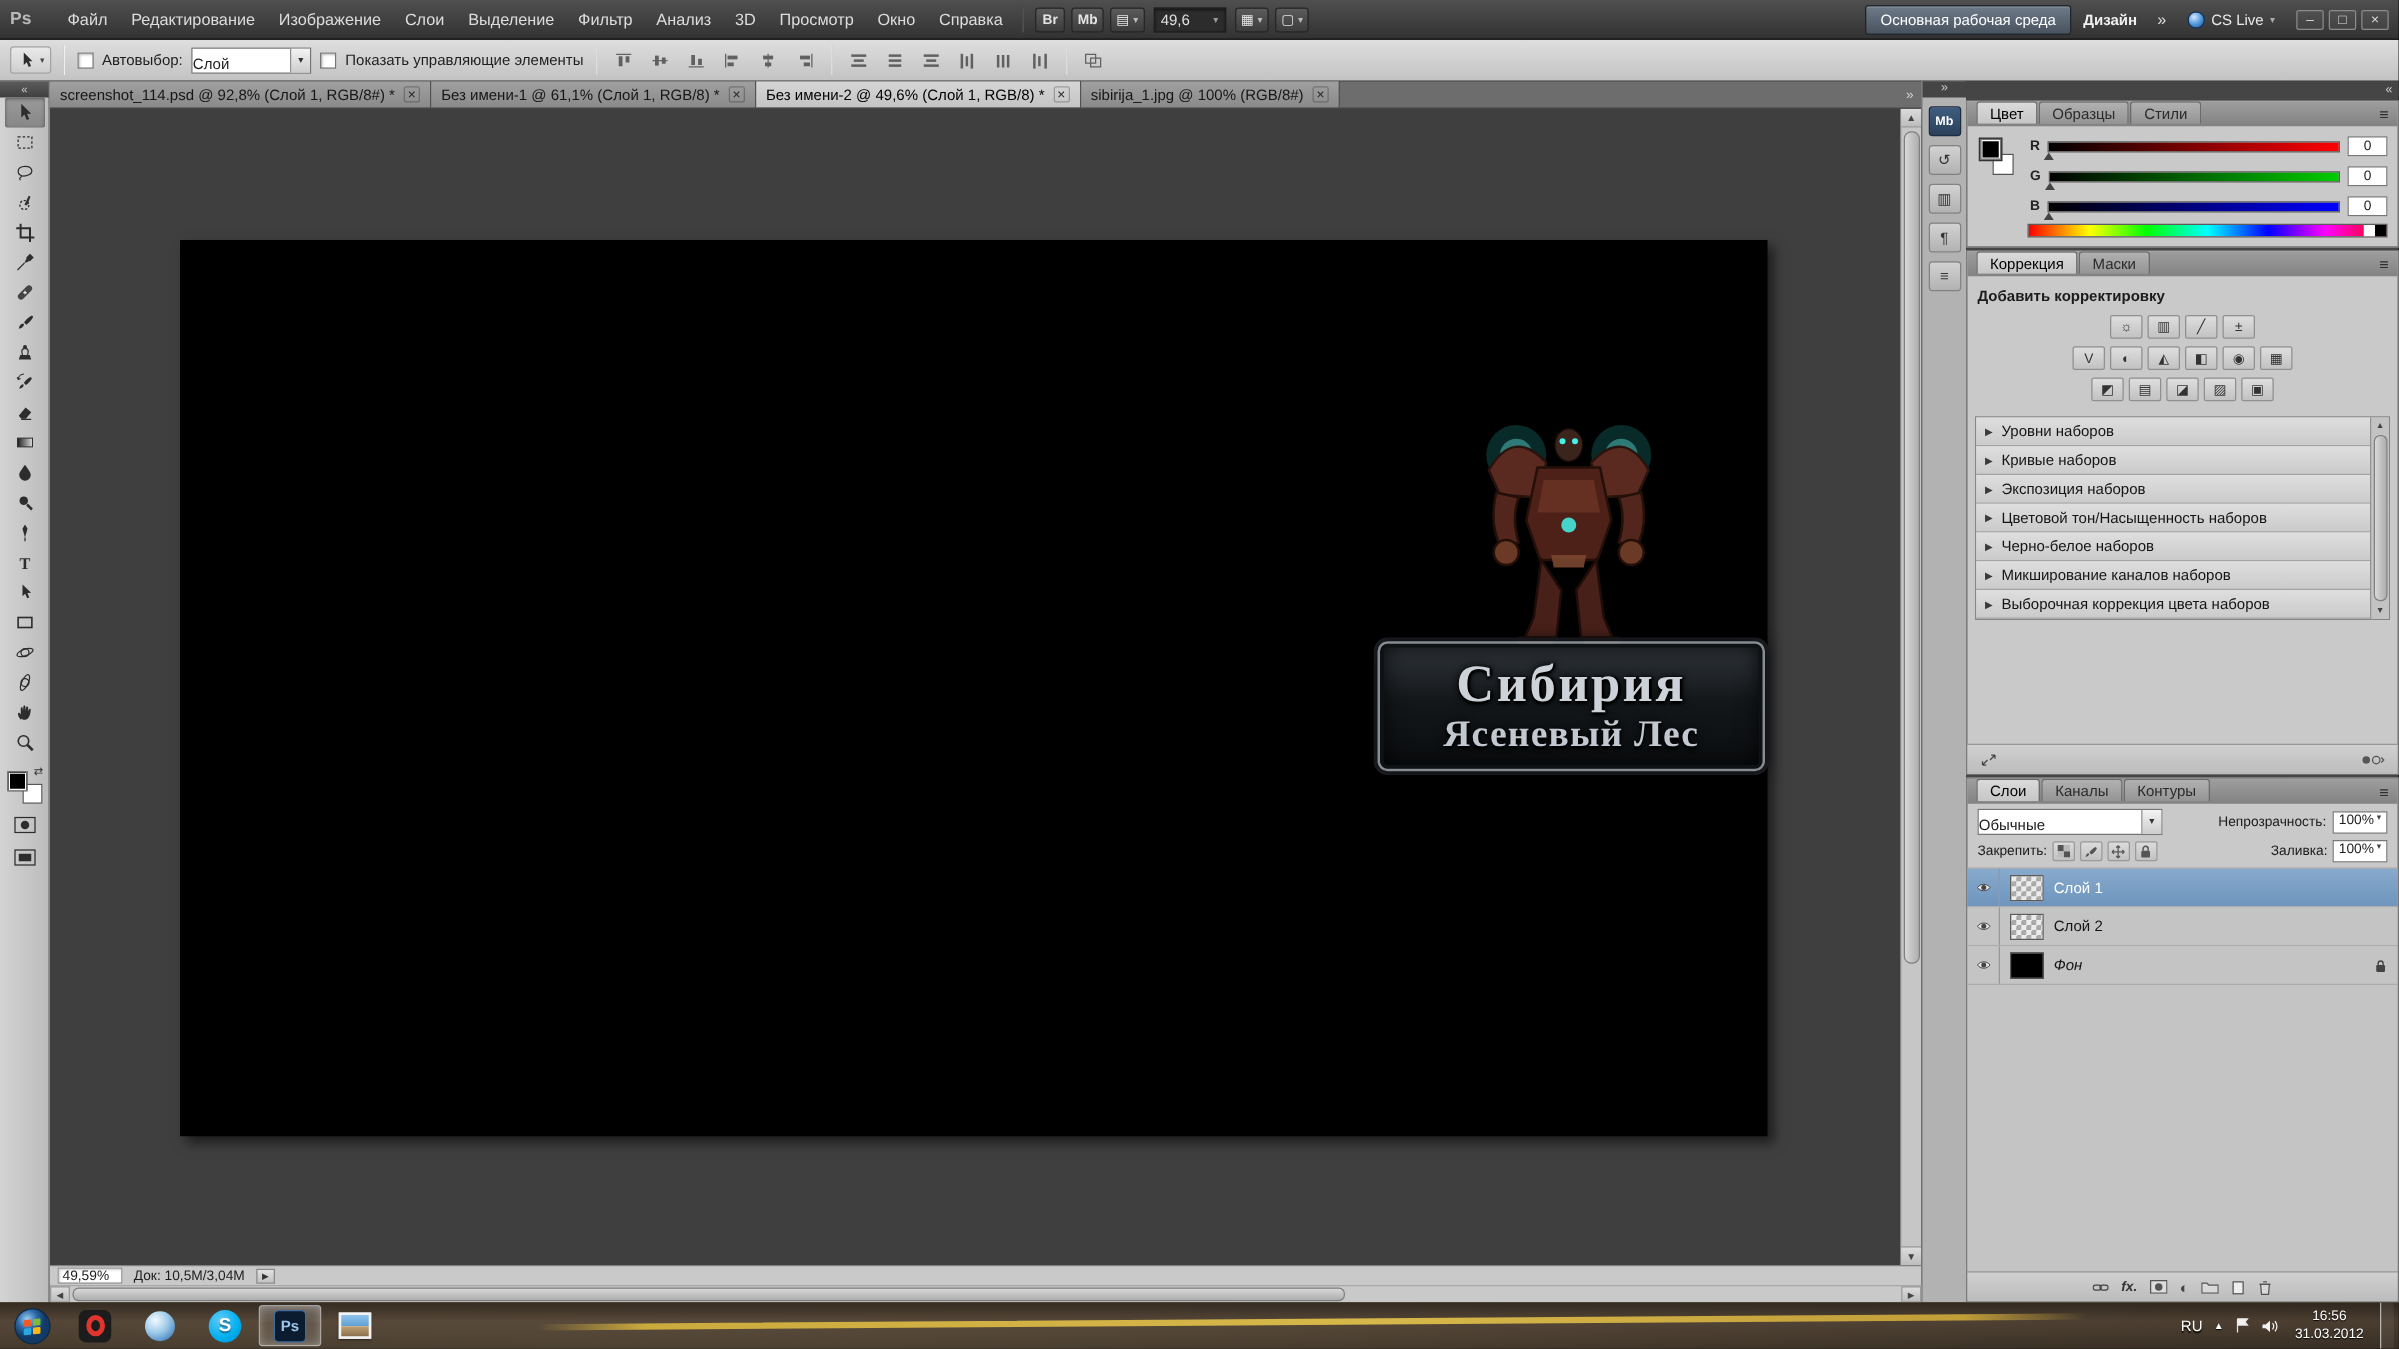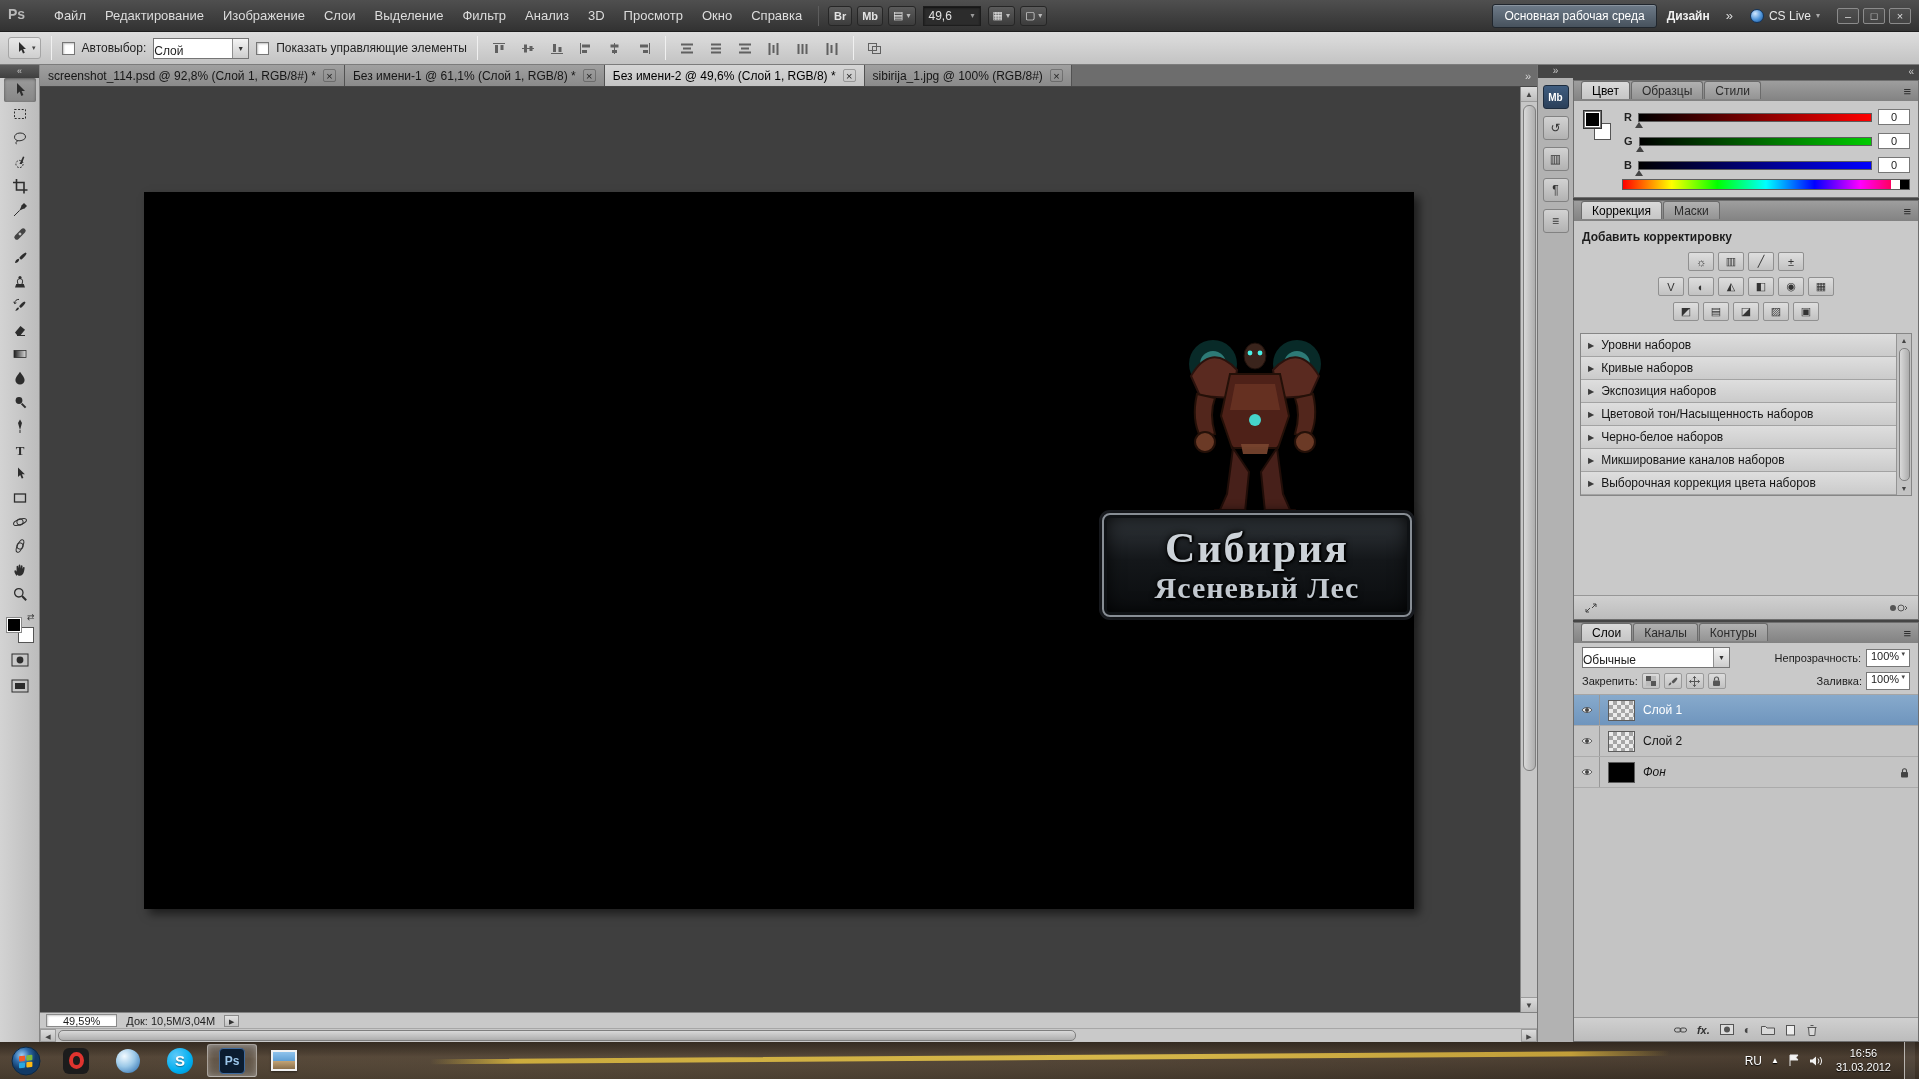--- a/index.html
+++ b/index.html
@@ -58,21 +58,21 @@
   .docpage{position:absolute;left:104px;top:105px;width:1270px;height:717px;background:#000;box-shadow:5px 5px 9px rgba(0,0,0,.55)}
   .char-art{position:absolute;left:1031px;top:132px;width:160px;height:200px}
   .wow-logo{position:absolute;left:958px;top:321px;width:310px;height:104px;border-radius:8px;border:2px solid #878d94;box-shadow:inset 0 0 0 3px #0f1215,inset 0 0 20px #000,0 0 12px rgba(0,0,0,.9),0 0 0 3px #21242a;background:linear-gradient(180deg,#32373c,#14171a 45%,#0a0c0e);display:flex;flex-direction:column;align-items:center;justify-content:center;gap:0}
   .wow-logo .l1{font-family:Liberation Serif, serif;font-weight:bold;font-size:42px;line-height:1.05;color:#ccd2d8;letter-spacing:2px;text-shadow:0 2px 2px #000,0 0 7px #000,2px 0 2px #000}
   .wow-logo .l2{font-family:"Liberation Serif",serif;font-weight:bold;font-size:30px;line-height:1.1;color:#c2c8cf;letter-spacing:1px;text-shadow:0 2px 2px #000,0 0 6px #000}
   .vscroll{position:absolute;right:0;top:0;bottom:0;width:17px;background:#c6c6c6;border-left:1px solid #858585;display:flex;flex-direction:column;align-items:center}
   .vscroll .arr{height:15px;width:100%;text-align:center;font-size:8px;color:#444;line-height:15px;background:linear-gradient(#dcdcdc,#bdbdbd);border-bottom:1px solid #9b9b9b}
   .vscroll .arr.bottom{margin-top:auto;border-top:1px solid #9b9b9b;border-bottom:none}
   .vthumb{width:13px;height:72%;margin-top:3px;background:linear-gradient(90deg,#d8d8d8,#aeaeae);border:1px solid #7e7e7e;border-radius:6px}
   .statusrow{height:16px;background:#c9c9c9;border-top:1px solid #828282;display:flex;align-items:center;font-size:11px;color:#1d1d1d;gap:9px;padding:0 6px;flex:0 0 auto}
-  .zfield{background:#fff;border:1px solid #8a8a8a;box-shadow:inset 1px 1px 2px rgba(0,0,0,.2);padding:0 16px;height:13px;line-height:12px;min-width:52px}
+  .zfield{background:#fff;border:1px solid #8a8a8a;box-shadow:inset 1px 1px 2px rgba(0,0,0,.2);padding:0 3px;height:13px;line-height:12px;min-width:52px}
   .flybtn{width:15px;height:12px;border:1px solid #8a8a8a;background:linear-gradient(#e2e2e2,#c2c2c2);font-size:7px;color:#333;text-align:center;line-height:11px}
   .hscrollrow{height:14px;background:#c9c9c9;border-top:1px solid #a7a7a7;position:relative;flex:0 0 auto}
   .hscrollrow .harr{position:absolute;top:0;width:16px;height:13px;text-align:center;font-size:7px;line-height:13px;color:#444;background:linear-gradient(#dcdcdc,#bdbdbd);border:1px solid #9b9b9b}
   .hscrollrow .harr.left{left:0}
   .hscrollrow .harr.right{right:0}
   .hthumb{position:absolute;left:18px;top:1px;height:11px;width:68%;background:linear-gradient(#d8d8d8,#aeaeae);border:1px solid #7e7e7e;border-radius:5px}
 
   
   .iconstrip{width:36px;background:#b2b2b2;border-left:1px solid #747474;display:flex;flex-direction:column;align-items:center;flex:0 0 auto}
   .strip-head{height:13px;width:100%;background:#454545;color:#c9c9c9;font-size:10px;text-align:center;line-height:12px}

